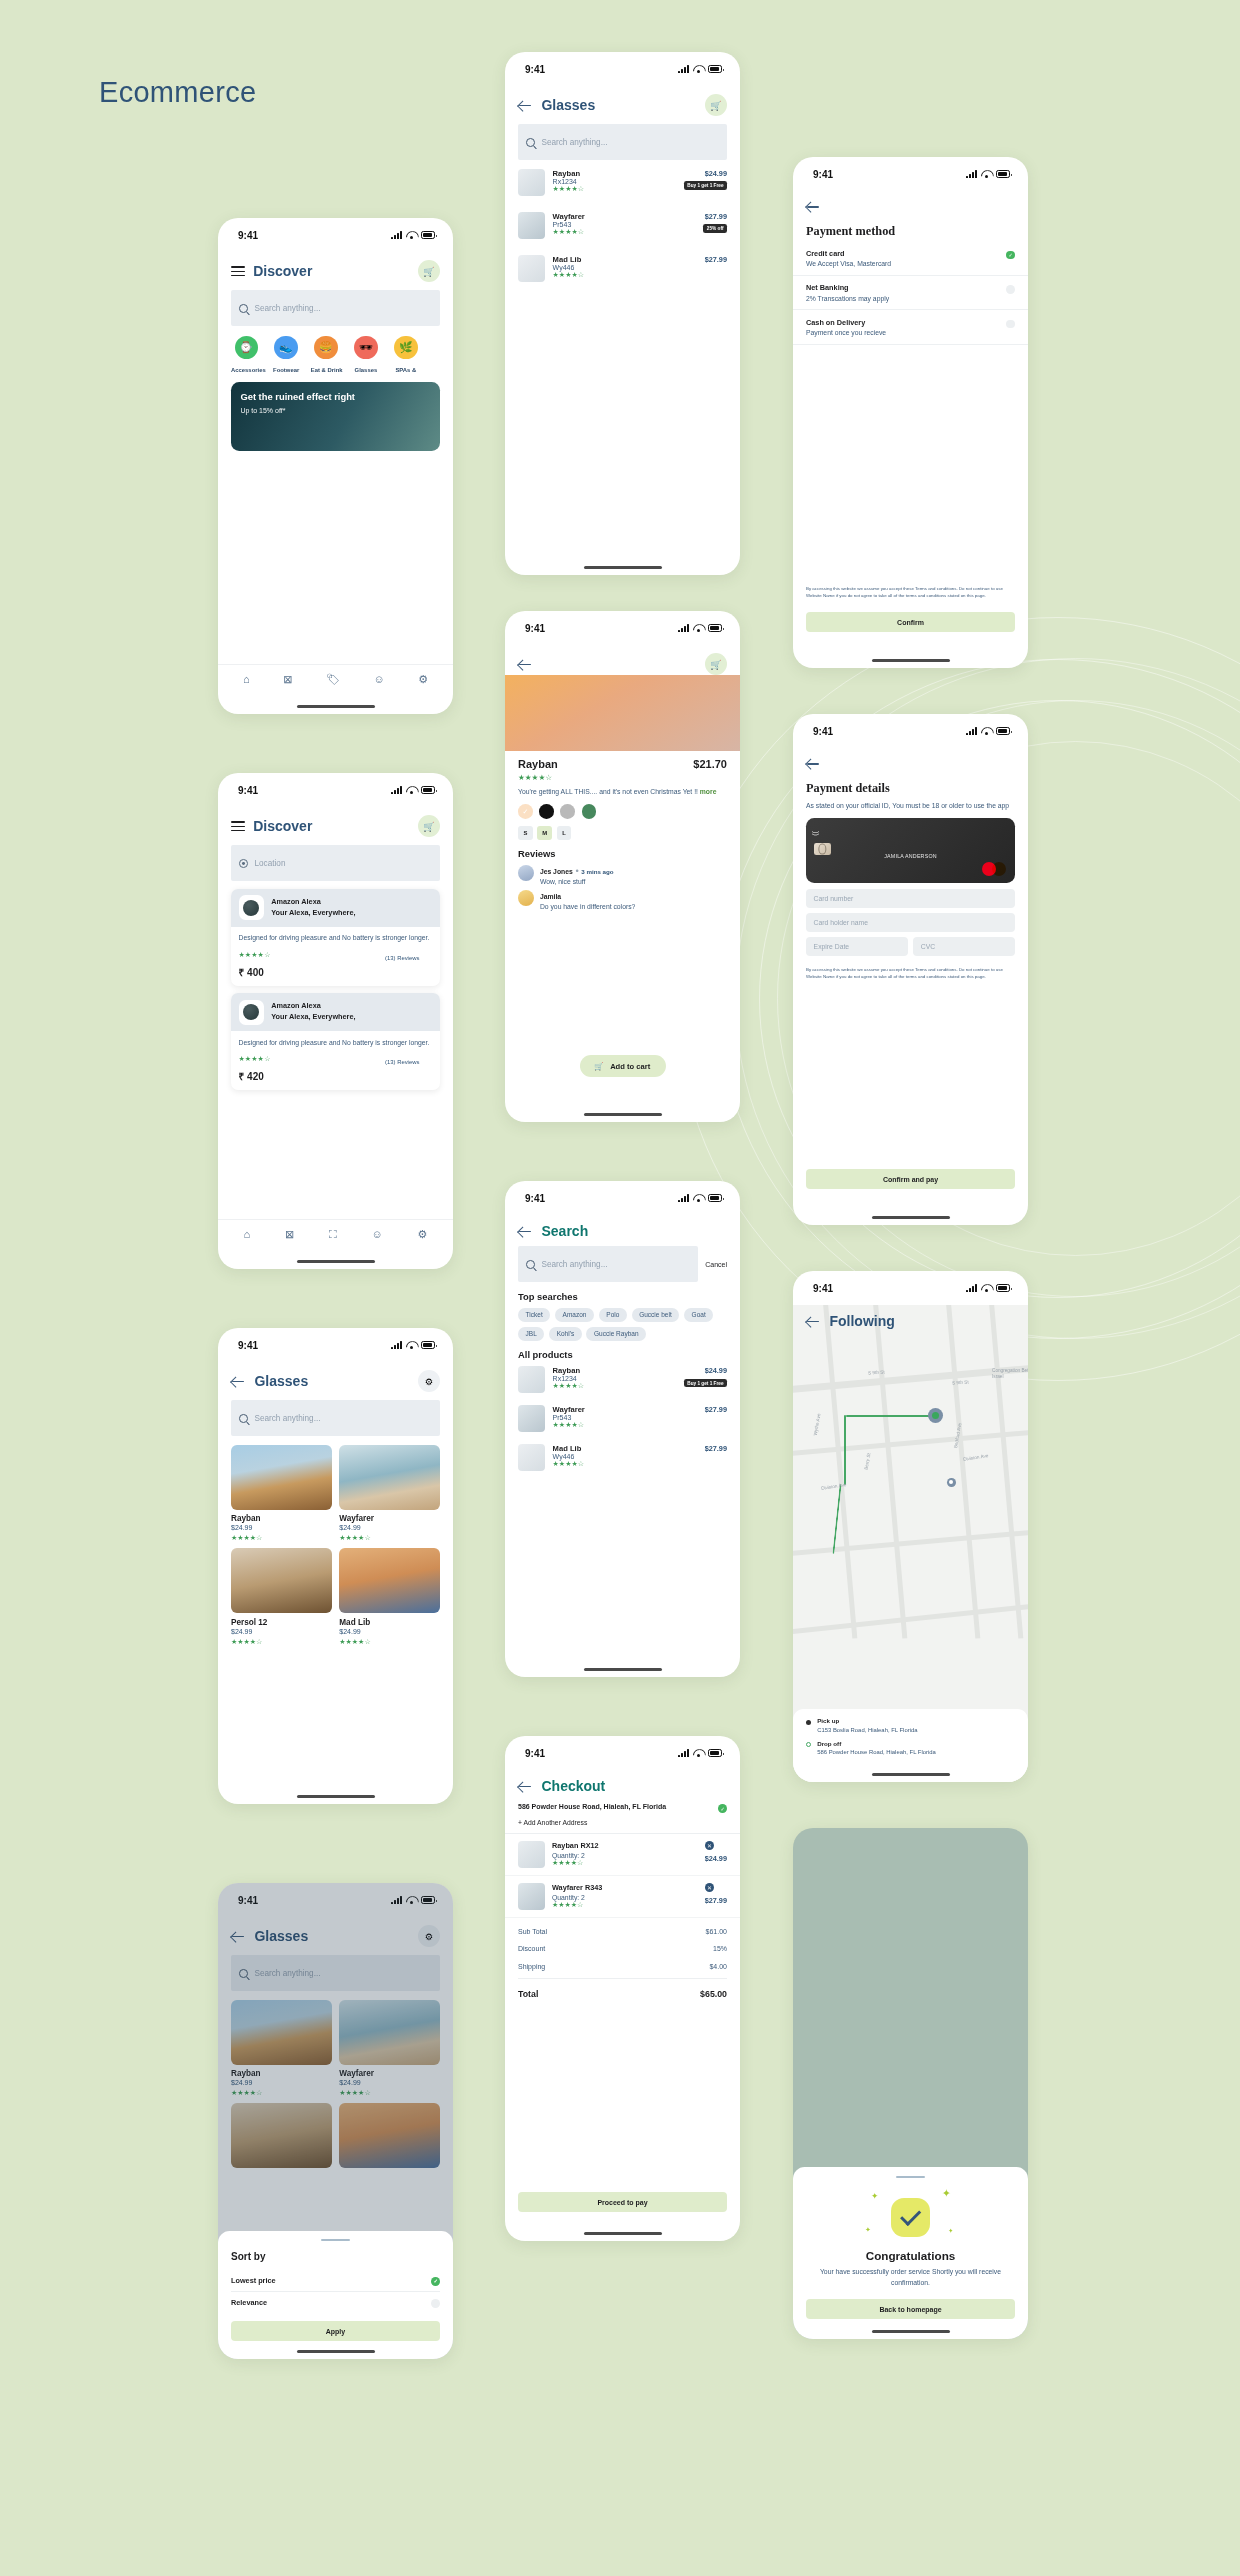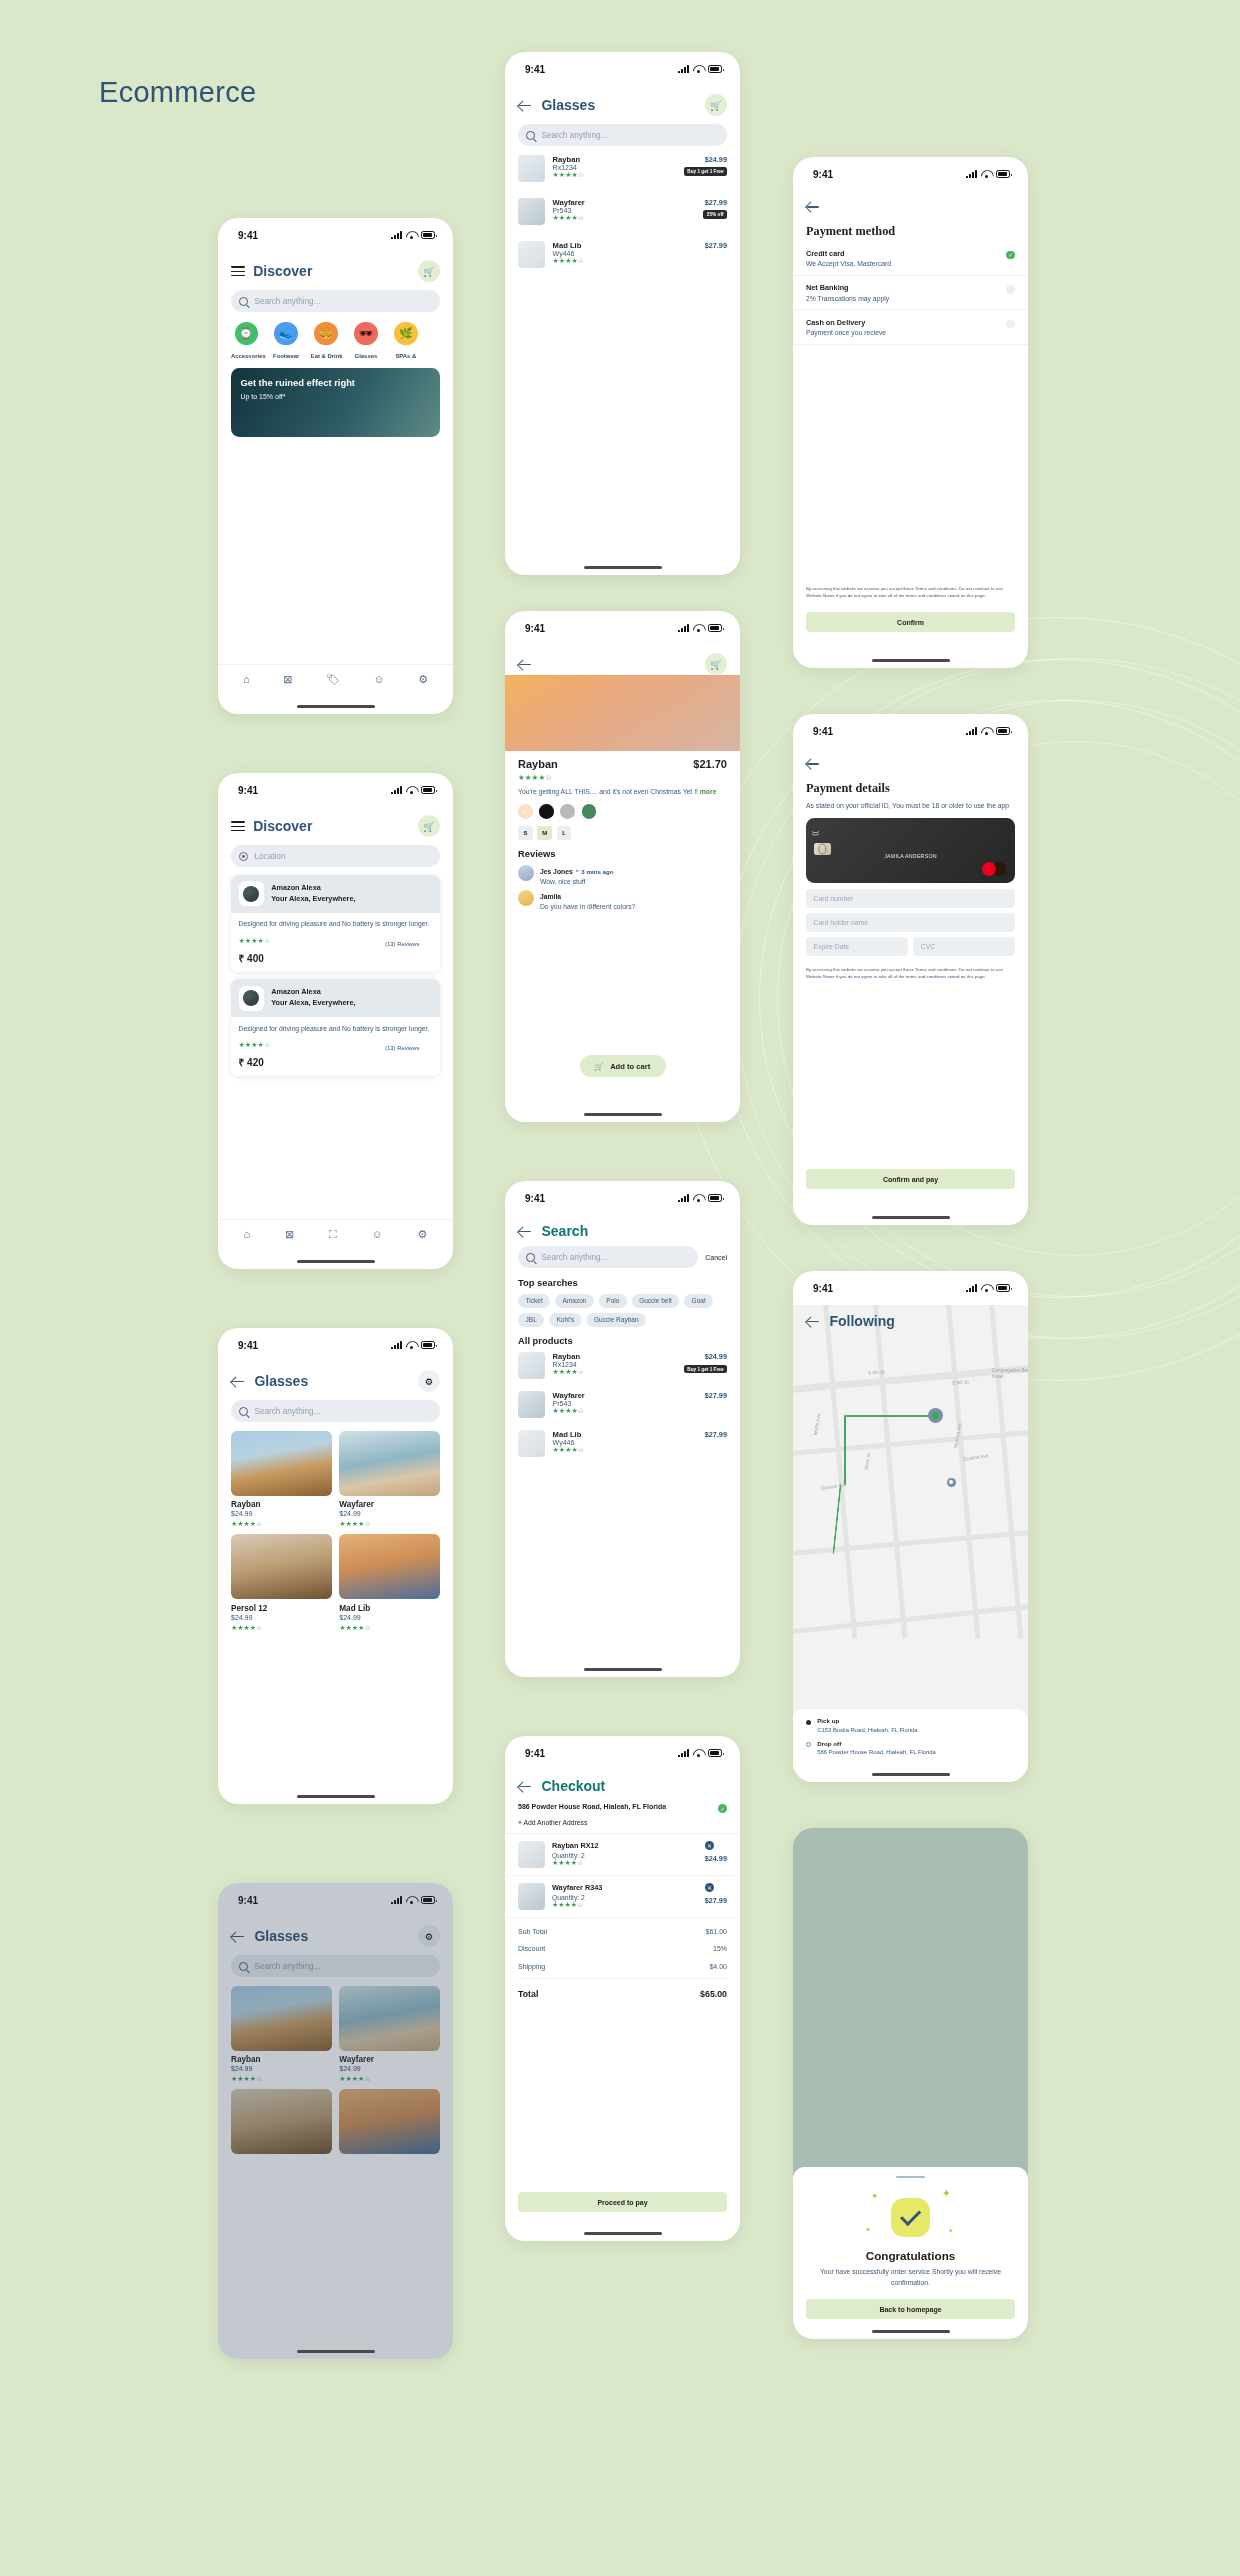--- a/index.html
+++ b/index.html
@@ -61,21 +61,21 @@
   .hdr h1.dark{color:#0f766e;}
   .back{width:15.3px;height:15.3px;position:relative;flex:0 0 auto;cursor:pointer;}
   .back::before{content:"";position:absolute;left:1.2px;top:7px;width:12.3px;height:1.5px;background:#3c5a7a;border-radius:1.2px;}
   .back::after{content:"";position:absolute;left:1.2px;top:4.1px;width:6.5px;height:6.5px;border-left:1.5px solid #3c5a7a;border-bottom:1.5px solid #3c5a7a;transform:rotate(45deg);}
   .burger{width:14px;height:9.4px;position:relative;flex:0 0 auto;}
   .burger i{position:absolute;left:0;width:14px;height:1.5px;background:#1d1d1f;border-radius:1.2px;}
   .burger i:nth-child(1){top:0}.burger i:nth-child(2){top:4.1px}.burger i:nth-child(3){top:8.2px}
   .spacer{flex:1}
   .cartbtn{width:22px;height:22px;border-radius:50%;background:#e2efd4;display:flex;align-items:center;justify-content:center;}
   .filtbtn{width:22px;height:22px;border-radius:50%;background:#eef1f4;display:flex;align-items:center;justify-content:center;}
-  .searchbox{margin:8.2px 13px 0 13px;height:22px;background:#e9edf1;border-radius:11px;display:flex;align-items:center;gap:6.5px;padding:0 8.2px;}
+  .searchbox{margin:8.2px 13px 0 13px;height:36px;background:#e9edf1;border-radius:2px;display:flex;align-items:center;gap:6.5px;padding:0 8.2px;}
   .searchbox .ph{font-size:8.2px;color:#93a1b0;}
   .mag{width:8.8px;height:8.8px;border:1.2px solid #455a70;border-radius:50%;position:relative;flex:0 0 auto;}
   .mag::after{content:"";position:absolute;right:-2.9px;bottom:-2.3px;width:4.1px;height:1.2px;background:#455a70;transform:rotate(45deg);border-radius:1.2px;}
 
   .stars{display:flex;gap:0.6px;font-size:7px;color:#3d9b55;line-height:1;}
 
   
   .cats{display:flex;gap:9.4px;padding:9.4px 0 0 13px;overflow:hidden;}
   .cat{width:30.5px;flex:0 0 auto;text-align:center;}
   .cat .bub{width:23.5px;height:23.5px;border-radius:50%;margin:0 auto 3.5px;display:flex;align-items:center;justify-content:center;font-size:11px;}
@@ -458,20 +458,33 @@
       <div class="st stars">★★★★☆</div>
     </div>
     <div class="gcard">
       <div class="img img-c"></div>
     </div>
     <div class="gcard">
       <div class="img img-d"></div>
     </div>
   </div>
   <div class="dim"></div>
+  <div class="sheet">
+    <div class="grab"></div>
+    <h2>Sort by</h2>
+    <div class="srow">
+      <span>Lowest price</span>
+      <span class="radio on">✓</span>
+    </div>
+    <div class="srow">
+      <span>Relevance</span>
+      <span class="radio"></span>
+    </div>
+    <div class="cta" style="margin:8.2px 0 0;">Apply</div>
+  </div>
   <div class="homebar"></div>
 </div>
 
 <div class="phone" style="left:505px;top:52px;height:523px;">
   <div class="statusbar">
     <span>9:41</span>
     <span class="sb-right">
       <span class="ic-signal">
           <i></i>
           <i></i>

